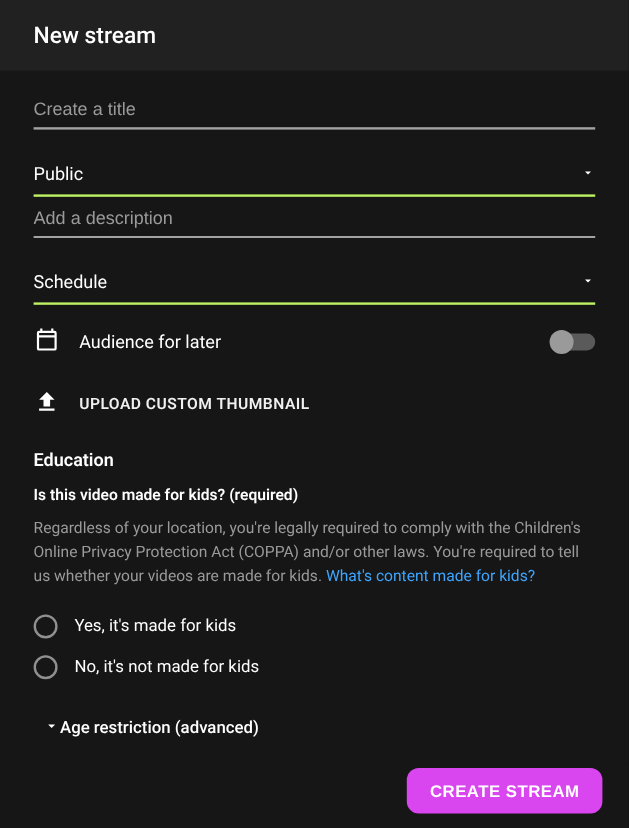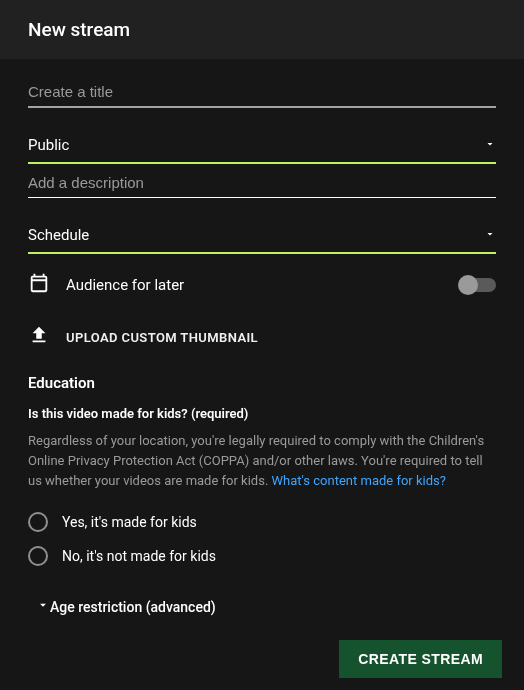--- a/index.html
+++ b/index.html
@@ -154,29 +154,29 @@
       font-size: 14px;
       font-weight: 500;
       color: #fff;
     }
     .footer {
       position: absolute;
       bottom: 12px;
       right: 22px;
     }
     .btn-primary {
-      background: #14532d;
+      background: #d946ef;
       color: #fff;
       border: none;
       font-size: 14px;
       font-weight: 600;
       letter-spacing: 0.4px;
       padding: 11px 19px;
       cursor: pointer;
-      border-radius: 0;
+      border-radius: 10px;
     }
   </style>
 </head>
 <body>
 
 <div class="dialog">
 
   <div class="header">
     <h1>New stream</h1>
   </div>

